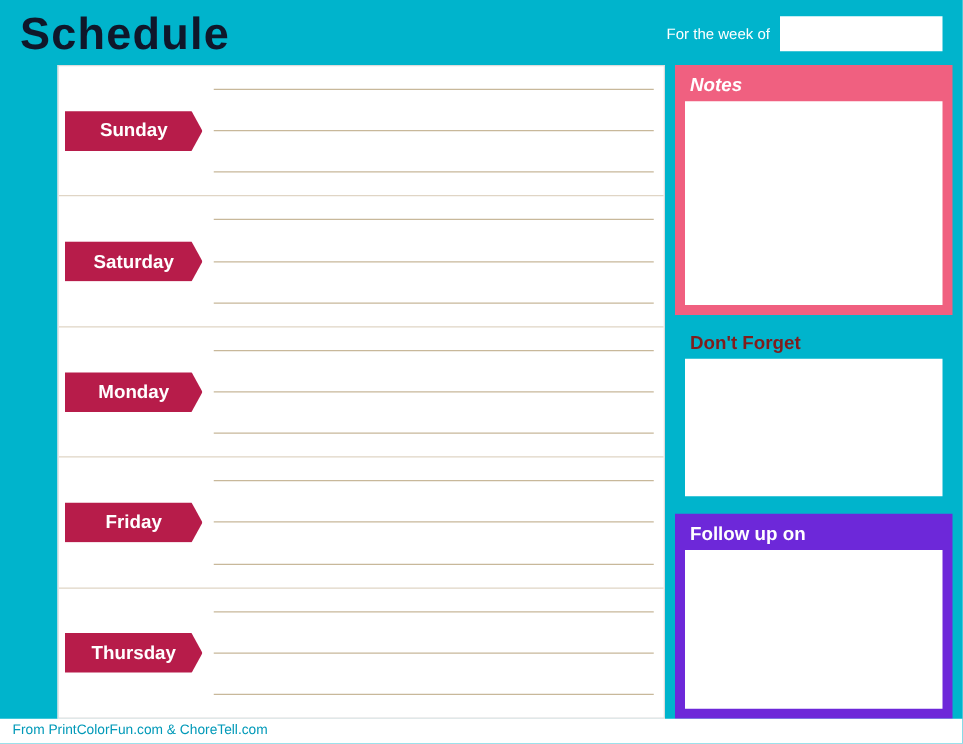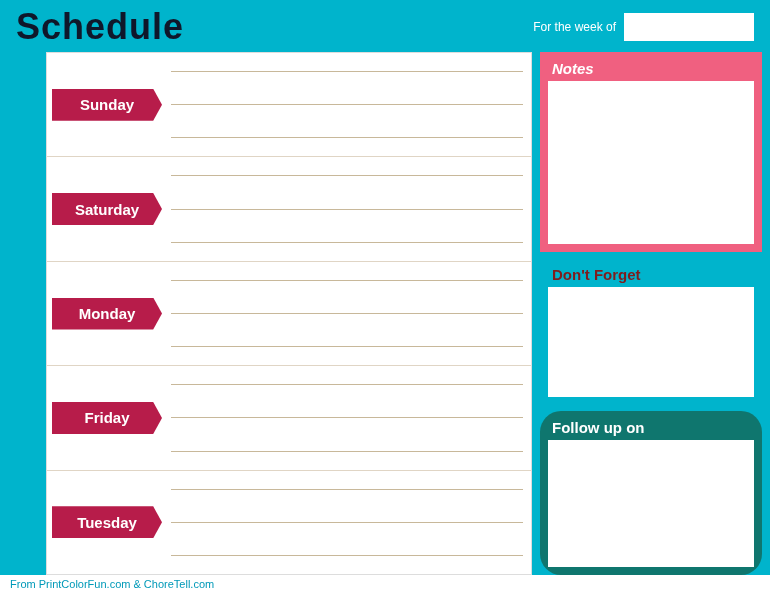--- a/index.html
+++ b/index.html
@@ -151,24 +151,23 @@
       flex: 2.2;
     }
 
     .panel-dont-forget {
       background: #00b4cc;
       border: 2px solid #00b4cc;
       flex: 1.6;
     }
 
     .panel-follow-up {
-      background: #0f766e;
+      background: #6d28d9;
       flex: 1.8;
       margin-bottom: 0;
-      border-radius: 21px;
     }
 
     .panel-header {
       padding: 6px 10px 4px 10px;
       font-size: 15px;
       font-weight: 600;
       color: white;
     }
 
     .panel-notes .panel-header { color: white; font-style: italic; }
@@ -262,21 +261,21 @@
         <div class="day-lines">
           <div class="line"></div>
           <div class="line"></div>
           <div class="line"></div>
         </div>
       </div>
 
       <div class="day-row">
         <div class="day-label-container">
           <div class="day-banner">
-            <span>Tuesday</span>
+            <span>Thursday</span>
           </div>
         </div>
         <div class="day-lines">
           <div class="line"></div>
           <div class="line"></div>
           <div class="line"></div>
         </div>
       </div>
 
     </div>

